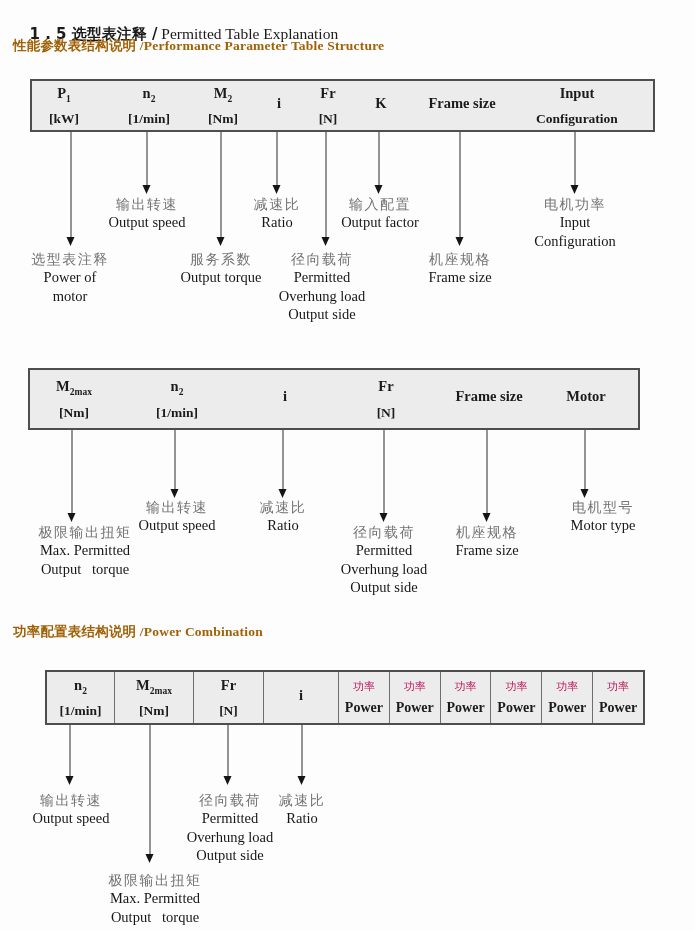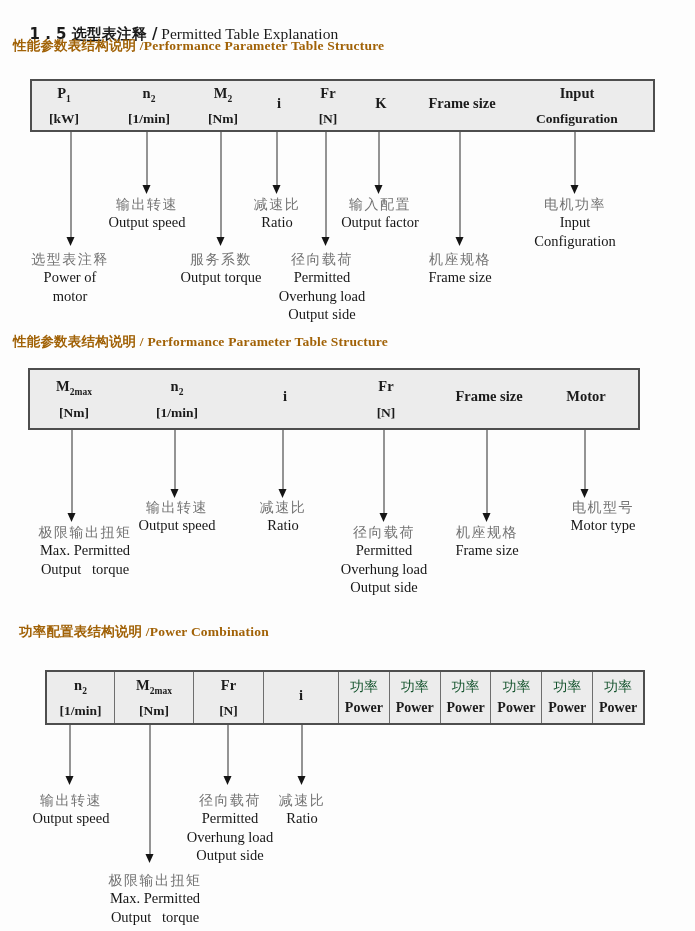--- a/index.html
+++ b/index.html
@@ -33,21 +33,21 @@
   .t3{
     position:absolute;background:#ececec;border:2px solid #4e4e4e;box-sizing:border-box;
     display:flex;flex-direction:row;align-items:stretch;
   }
   .t3cell{
     box-sizing:border-box;border-right:1px solid #6e6e6e;
     display:flex;flex-direction:column;justify-content:center;align-items:center;text-align:center;
   }
   .t3cell:last-child{border-right:none;}
   .t3cell.pw{flex:1;}
-  .pcn{font-size:14px;line-height:15px;color:#14532d;font-family:"DejaVu Sans",sans-serif;}
+  .pcn{font-size:11px;line-height:15px;color:#be185d;font-family:"DejaVu Sans",sans-serif;}
   .pen{font-weight:bold;font-size:14px;line-height:16px;margin-top:6px;}
   
   .ar{position:absolute;width:9px;transform:translateX(-50%);}
   .ar::before{
     content:"";position:absolute;left:4px;top:0;bottom:7px;width:1px;background:#2c2c2c;
   }
   .ar::after{
     content:"";position:absolute;bottom:0;left:0;width:0;height:0;
     border-left:4.5px solid transparent;border-right:4.5px solid transparent;
     border-top:9px solid #151515;
@@ -149,21 +149,20 @@
     <div class="cn">径向载荷</div>
     <div class="en">Permitted</div>
     <div class="en">Overhung load</div>
     <div class="en">Output side</div>
   </div>
   <div class="lbl" style="left:460px;top:251px">
     <div class="cn">机座规格</div>
     <div class="en">Frame size</div>
   </div>
 
-  <div class="sec-head" style="left:13px;top:333px">性能参数表结构说明 / Performance Parameter Table Structure</div>
 
   <div class="htable" style="left:28px;top:368px;width:612px;height:62px">
     <div class="hcell" style="left:44px">
         <div class="l1"><span>M</span><sub>2max</sub></div>
         <div class="l2">[Nm]</div>
       </div>
     <div class="hcell" style="left:147px">
         <div class="l1"><span>n</span><sub>2</sub></div>
         <div class="l2">[1/min]</div>
       </div>
@@ -213,21 +212,21 @@
     <div class="cn">径向载荷</div>
     <div class="en">Permitted</div>
     <div class="en">Overhung load</div>
     <div class="en">Output side</div>
   </div>
   <div class="lbl" style="left:487px;top:524px">
     <div class="cn">机座规格</div>
     <div class="en">Frame size</div>
   </div>
 
-  <div class="sec-head" style="left:19px;top:623px">功率配置表结构说明 /Power Combination</div>
+  <div class="sec-head" style="left:13px;top:623px">功率配置表结构说明 /Power Combination</div>
 
   <div class="t3" style="left:45px;top:670px;width:600px;height:55px">
     <div class="t3cell" style="width:68px">
         <div class="l1"><span>n</span><sub>2</sub></div>
         <div class="l2">[1/min]</div>
       </div>
     <div class="t3cell" style="width:79px">
         <div class="l1"><span>M</span><sub>2max</sub></div>
         <div class="l2">[Nm]</div>
       </div>

